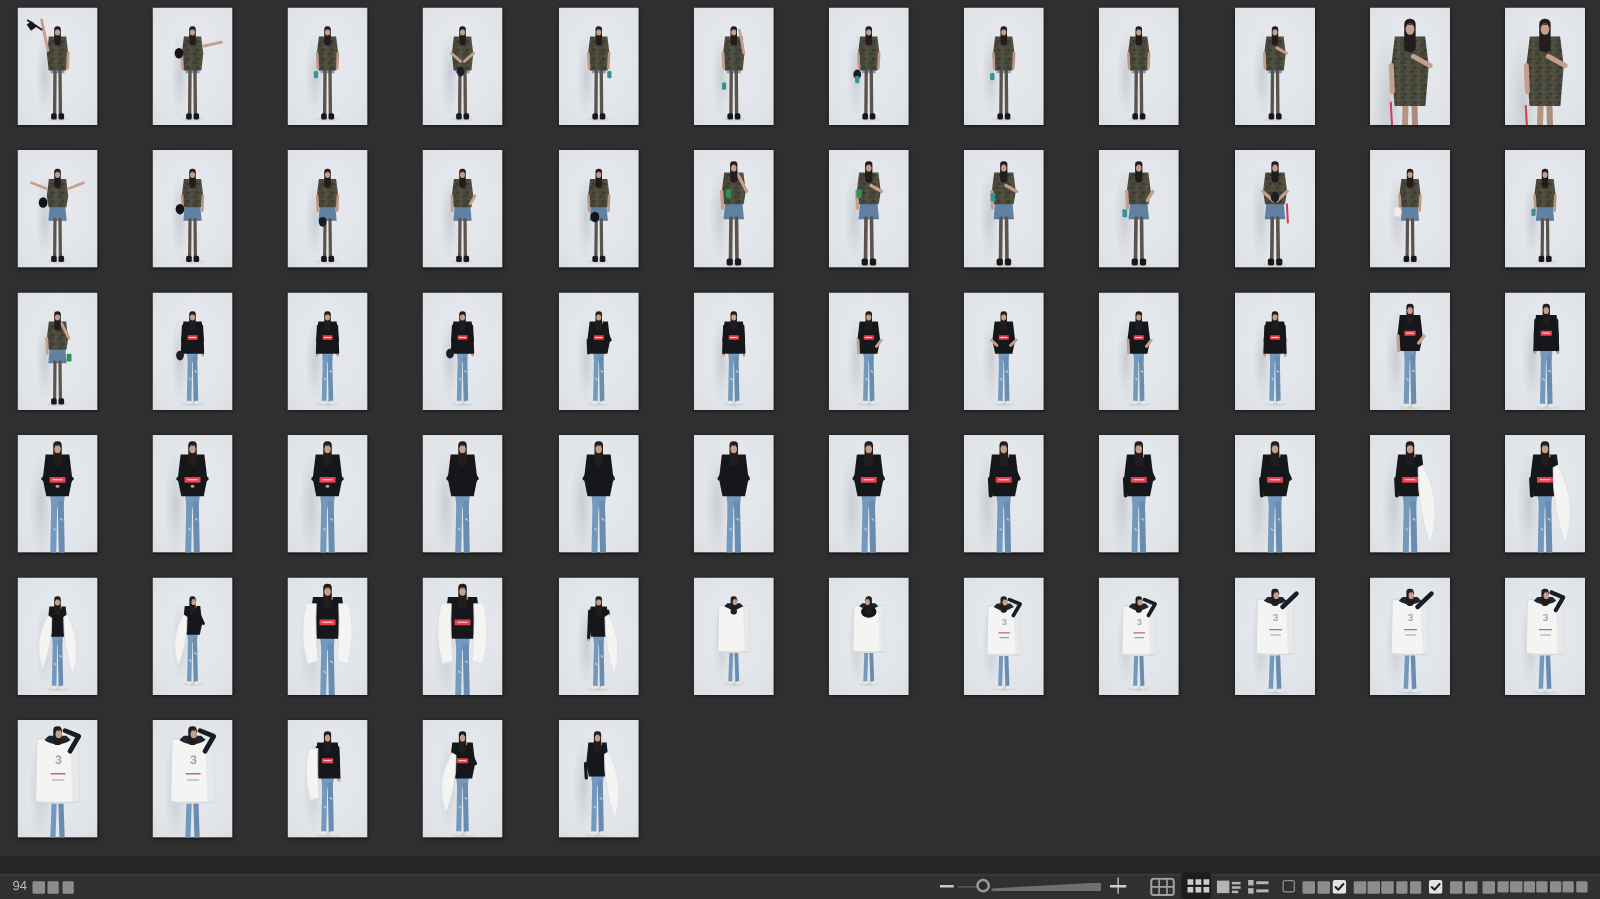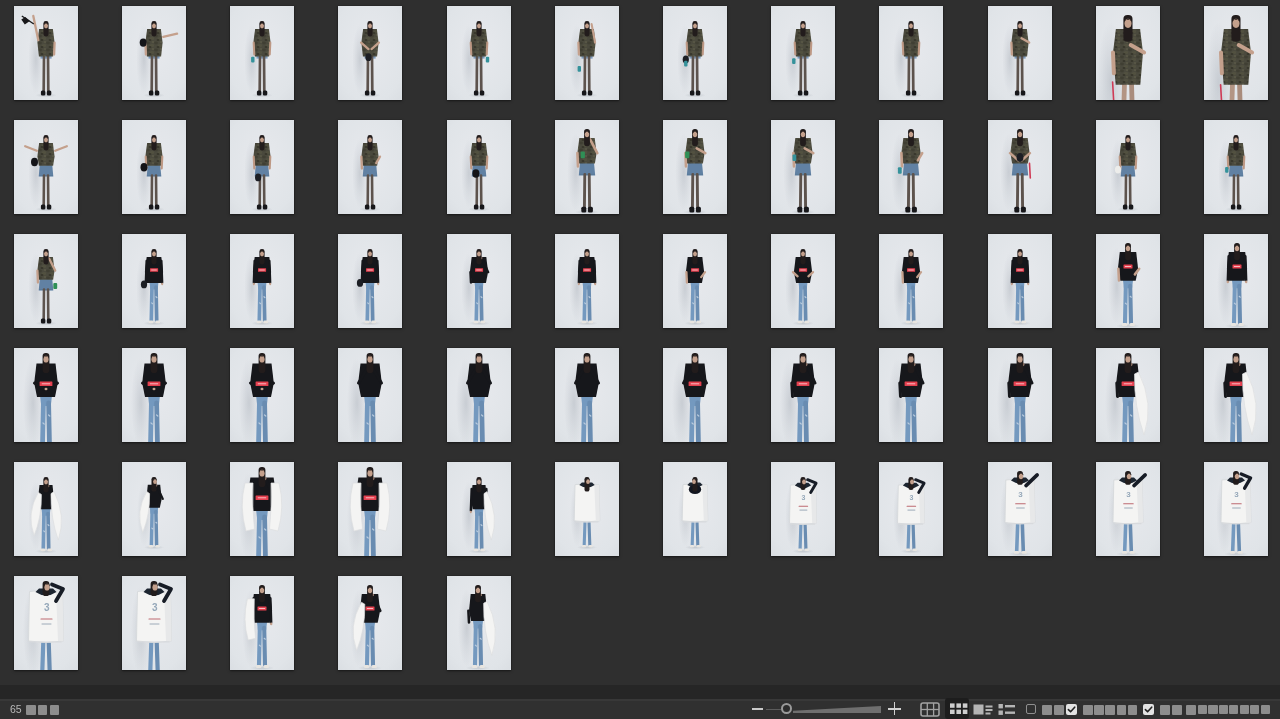--- a/index.html
+++ b/index.html
@@ -1400,21 +1400,21 @@
       <line x1="21.4" y1="34.8" x2="22.0" y2="46.4" stroke="#16171b" stroke-width="2.6" stroke-linecap="round"></line>
       <path d="M40.0,25.3 Q53.8,52.4 44.8,79.5 Q36.2,55.4 36.6,27.3 Z" fill="#f4f4f3" stroke="#dcdee0" stroke-width="0.7"></path>
       <rect x="28.1" y="9.0" width="5.8" height="17.2" rx="2.6" fill="#221c1c"></rect>
       <ellipse cx="31.0" cy="14.3" rx="2.2" ry="2.9" fill="#c4a08c"></ellipse>
       <path d="M28.7,13.5 Q31.0,9.4 33.3,13.5 L33.3,12.0 L28.7,12.0 Z" fill="#221c1c"></path>
     </svg>
   </div>
 <div style="position:absolute;left:0;top:685px;width:1280px;height:14px;background:#262626"></div>
 <div style="position:absolute;left:0;top:699px;width:1280px;height:1.5px;background:#383838"></div>
 <div style="position:absolute;left:0;top:701px;width:1280px;height:18px;background:#303030"></div>
-<div style="position:absolute;left:10px;top:703px;font:10.5px 'Liberation Sans',sans-serif;color:#b9b9b9">65</div>
+<div style="position:absolute;left:10px;top:703px;font:10.5px 'Liberation Sans',sans-serif;color:#b9b9b9">94</div>
 <div style="position:absolute;left:26.0px;top:705px;width:9.5px;height:9.5px;background:#bdbdbd;opacity:0.66;border-radius:1px"></div>
 <div style="position:absolute;left:37.9px;top:705px;width:9.5px;height:9.5px;background:#bdbdbd;opacity:0.66;border-radius:1px"></div>
 <div style="position:absolute;left:49.8px;top:705px;width:9.5px;height:9.5px;background:#bdbdbd;opacity:0.66;border-radius:1px"></div>
 <div style="position:absolute;left:752px;top:708px;width:11px;height:1.6px;background:#c9c9c9"></div>
 <div style="position:absolute;left:766px;top:709px;width:18px;height:1px;background:#5c5c5c"></div>
 <div style="position:absolute;left:781px;top:703px;width:11px;height:11px;border-radius:50%;background:#2c2c2c;border:2.2px solid #9a9a9a;box-sizing:border-box"></div>
 <div style="position:absolute;left:793px;top:706px;width:88px;height:7px;background:#6f6f6f;clip-path:polygon(0 68%,100% 0,100% 100%,0 100%)"></div>
 <div style="position:absolute;left:888px;top:708px;width:13px;height:1.8px;background:#d0d0d0"></div>
 <div style="position:absolute;left:893.6px;top:702px;width:1.8px;height:13px;background:#d0d0d0"></div>
 <svg style="position:absolute;left:920px;top:702px" width="20" height="15">

